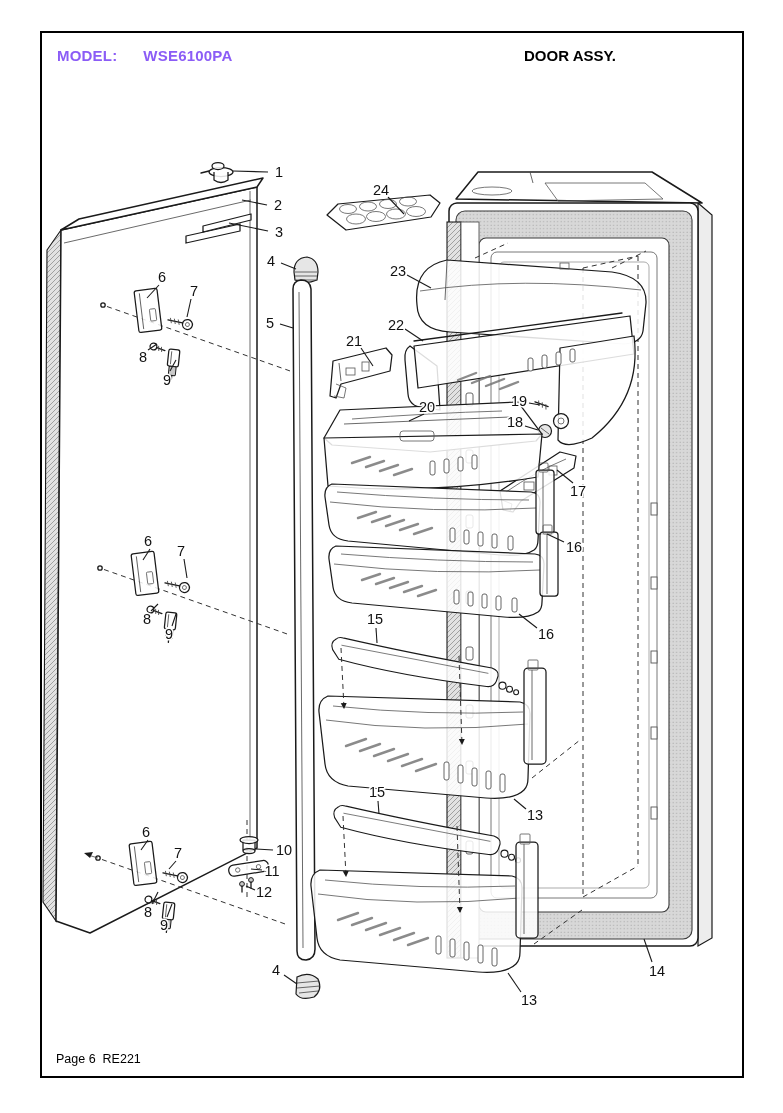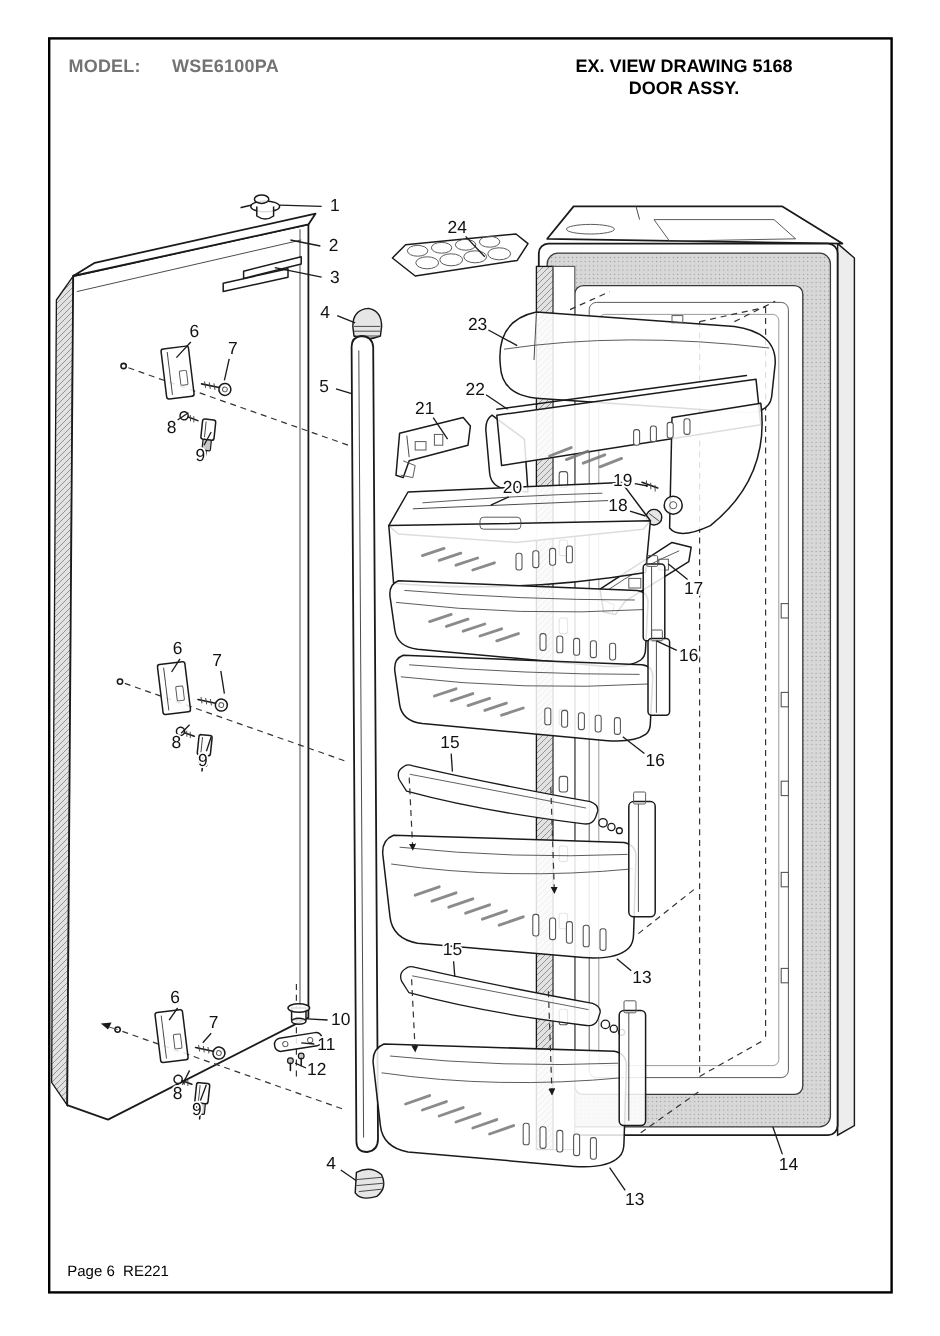--- a/index.html
+++ b/index.html
@@ -1,21 +1,21 @@
 <!DOCTYPE html>
 <html><head>
 <meta charset="utf-8">
 <style>
   html,body{margin:0;padding:0;background:#fff;}
   .sheet{position:relative;width:783px;height:1113px;background:#fff;
          font-family:"Liberation Sans",sans-serif;overflow:hidden;}
   .border-box{position:absolute;left:40px;top:31px;width:700px;height:1043px;
               border:2px solid #000;}
   .hdr-model{position:absolute;left:57px;top:47px;font-size:15px;font-weight:bold;
-             color:#737373;letter-spacing:.2px;}
+             color:#8b5cf6;letter-spacing:.2px;}
   .hdr-model .model-value{margin-left:26px;}
   .hdr-title{position:absolute;left:455px;top:47px;width:230px;text-align:center;
              font-size:15px;font-weight:bold;color:#000;line-height:17.5px;}
   .footer{position:absolute;left:56px;top:1052px;font-size:12.5px;color:#000;white-space:pre;}
   svg.drawing{position:absolute;left:0;top:0;}
   
   .ln{stroke:#1a1a1a;stroke-width:1.3;fill:none;stroke-linecap:round;}
   .thin{stroke:#444;stroke-width:.8;fill:none;}
   .thin-nf{fill:none;stroke:#555;stroke-width:.8;}
   .faint{fill:none;stroke:#888;stroke-width:.7;}
@@ -39,21 +39,20 @@
 </head>
 <body>
 
 <div class="sheet">
   <div class="border-box"></div>
 
   <div class="hdr-model">
     <span>MODEL:</span><span class="model-value">WSE6100PA</span>
   </div>
   <div class="hdr-title">
-    <div>EX. VIEW DRAWING 5168</div>
     <div>DOOR ASSY.</div>
   </div>
 
   <svg class="drawing" width="783" height="1113" viewBox="0 0 783 1113">
     <defs>
       <pattern id="hatch" width="5" height="5" patternUnits="userSpaceOnUse">
         <rect width="5" height="5" fill="#e2e2e2"></rect>
         <path d="M0,5 L5,0" stroke="#8f8f8f" stroke-width=".8"></path>
       </pattern>
       <pattern id="mesh" width="3.5" height="3.5" patternUnits="userSpaceOnUse">

